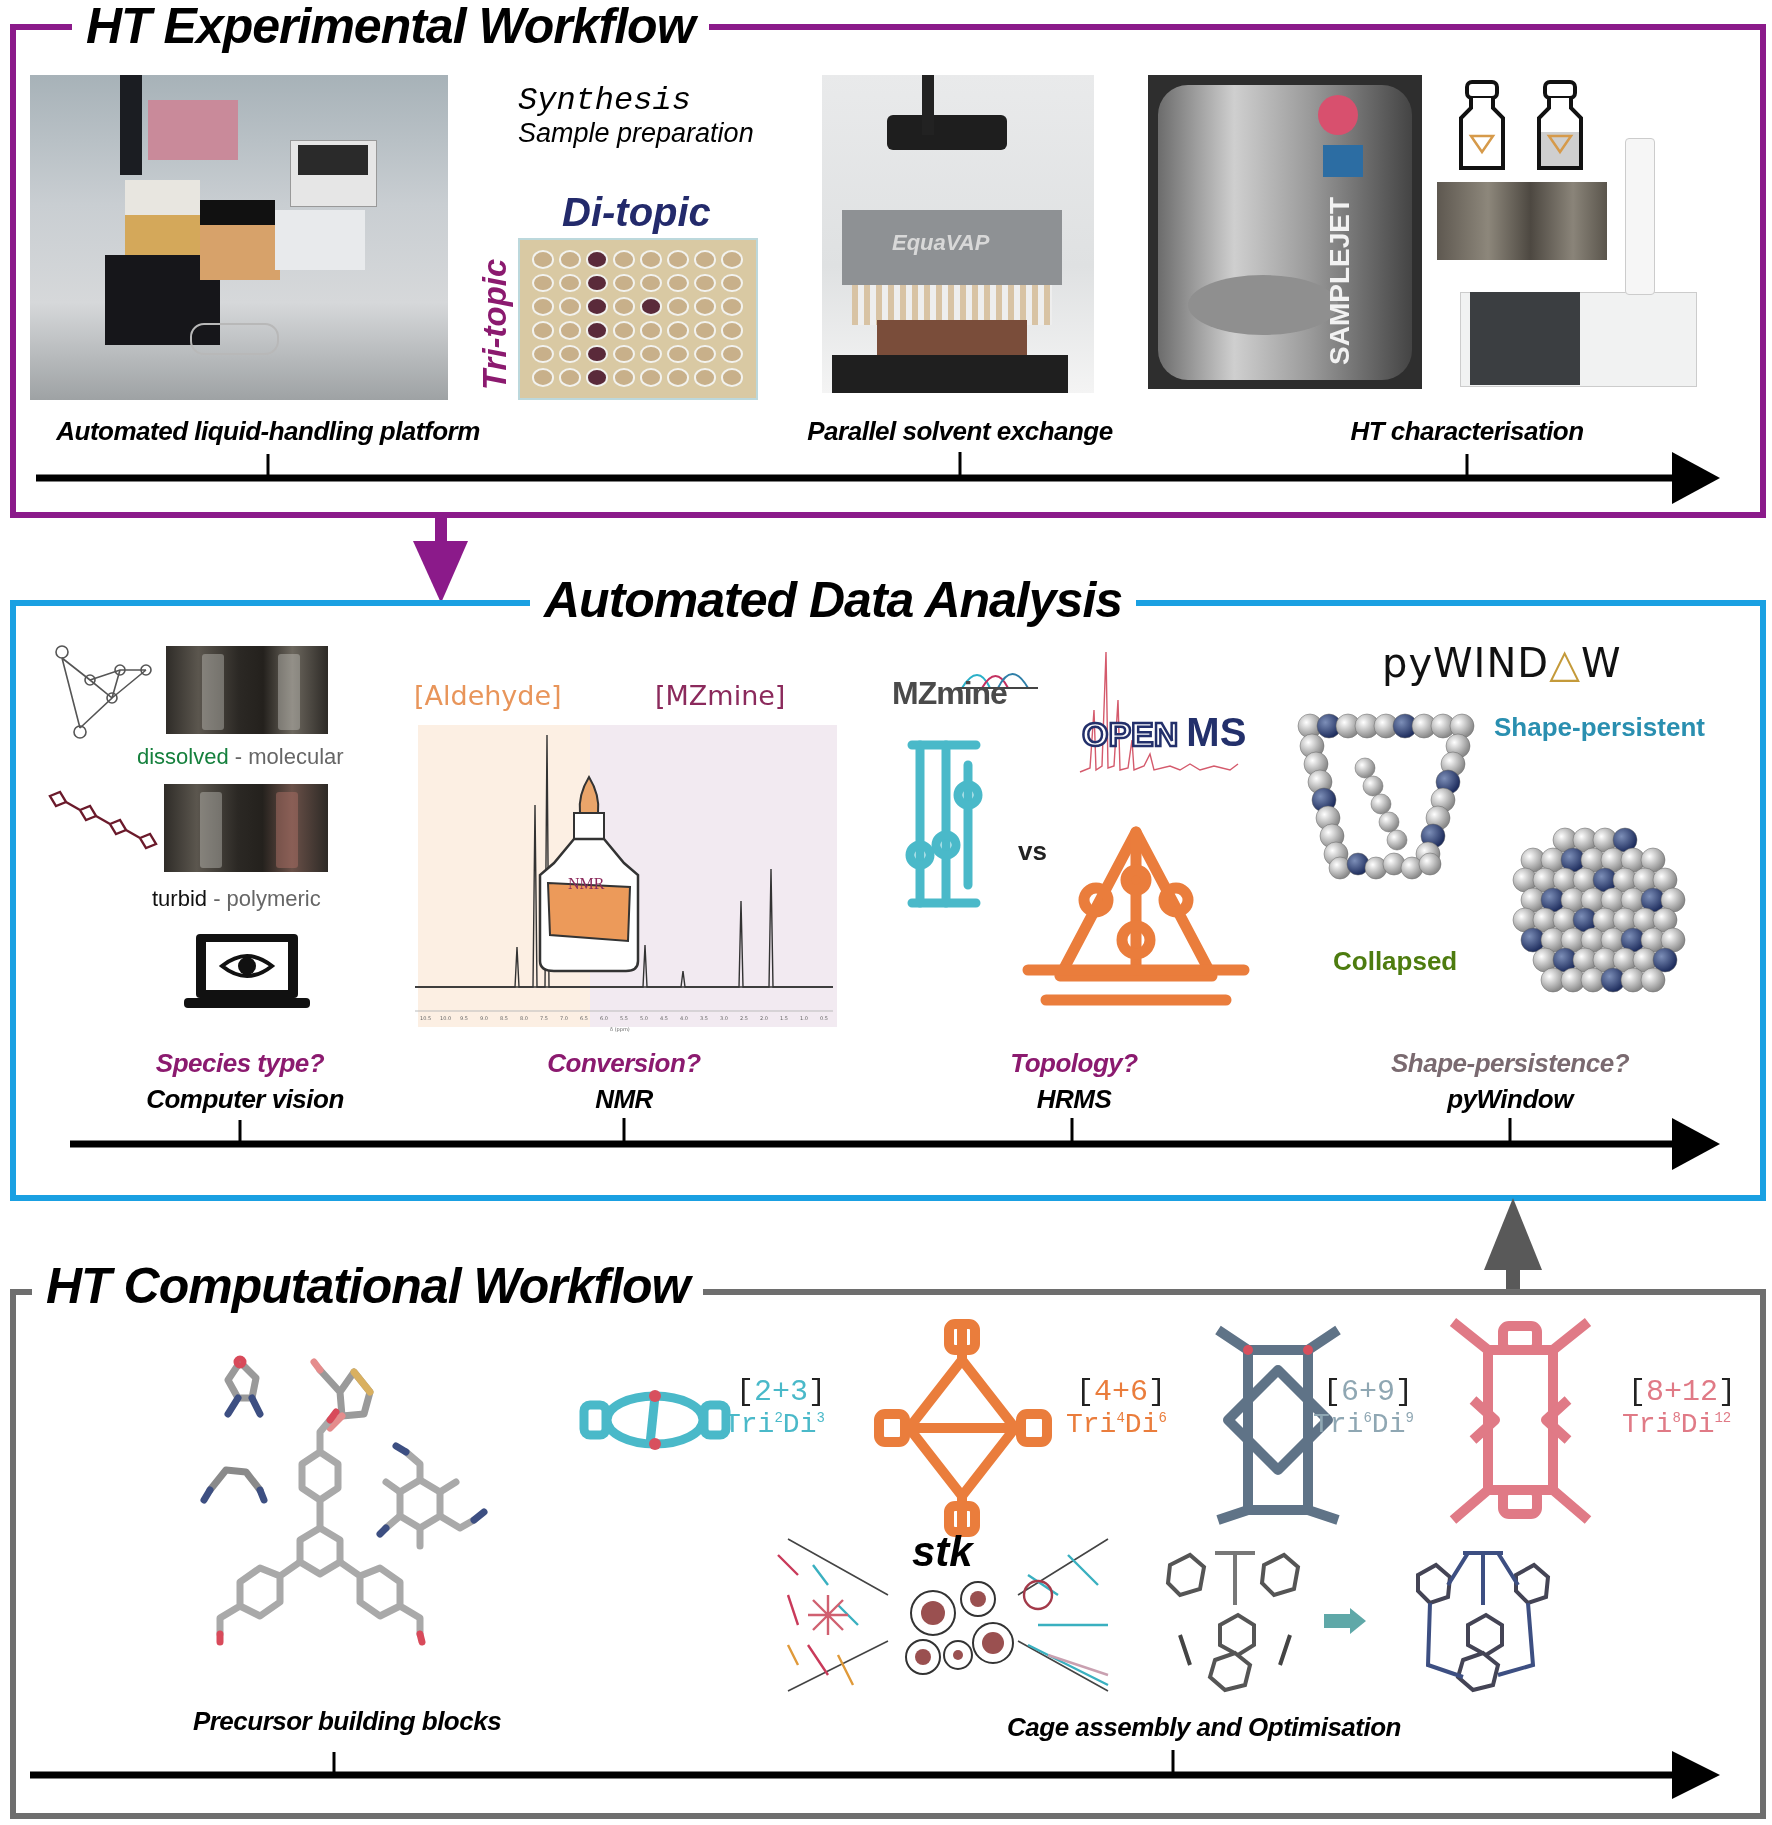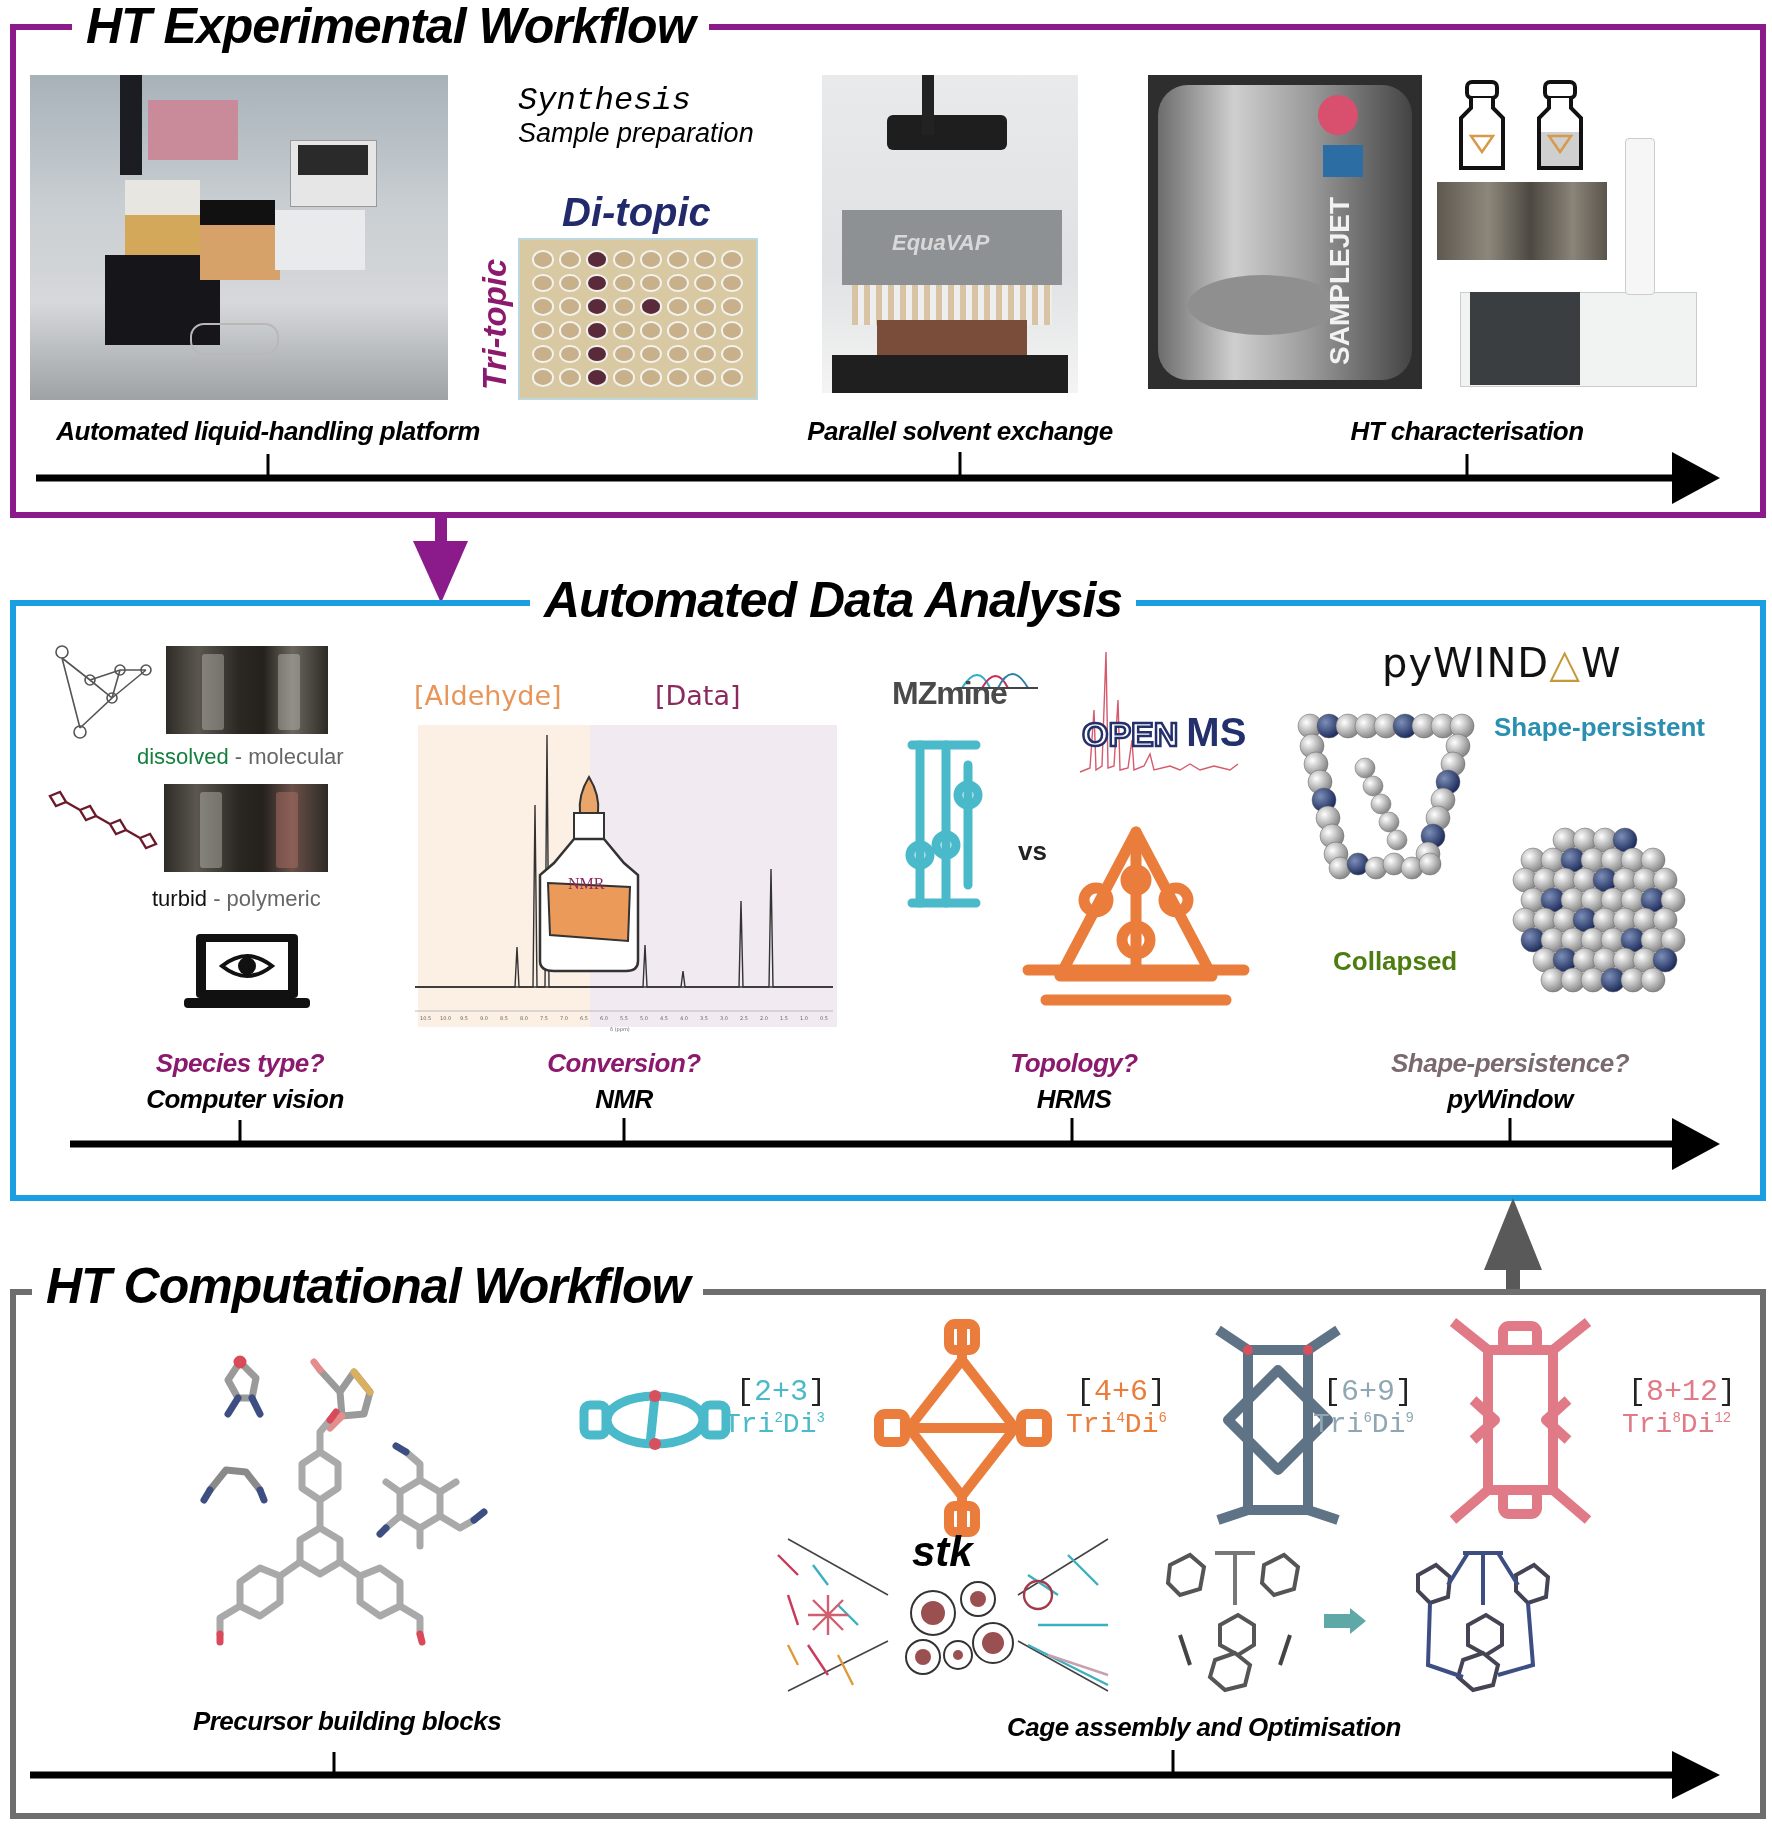--- a/index.html
+++ b/index.html
@@ -86,21 +86,21 @@
       <div style="position: absolute; left: 29px; top: 120.333px; width: 22px; height: 18.6667px; border-radius: 50%; border: 2px solid rgb(242, 242, 238); background: rgb(200, 176, 138); box-sizing: border-box;"></div>
       <div style="position: absolute; left: 56px; top: 120.333px; width: 22px; height: 18.6667px; border-radius: 50%; border: 2px solid rgb(242, 242, 238); background: rgb(90, 42, 58); box-sizing: border-box;"></div>
       <div style="position: absolute; left: 83px; top: 120.333px; width: 22px; height: 18.6667px; border-radius: 50%; border: 2px solid rgb(242, 242, 238); background: rgb(200, 176, 138); box-sizing: border-box;"></div>
       <div style="position: absolute; left: 110px; top: 120.333px; width: 22px; height: 18.6667px; border-radius: 50%; border: 2px solid rgb(242, 242, 238); background: rgb(200, 176, 138); box-sizing: border-box;"></div>
       <div style="position: absolute; left: 137px; top: 120.333px; width: 22px; height: 18.6667px; border-radius: 50%; border: 2px solid rgb(242, 242, 238); background: rgb(200, 176, 138); box-sizing: border-box;"></div>
       <div style="position: absolute; left: 164px; top: 120.333px; width: 22px; height: 18.6667px; border-radius: 50%; border: 2px solid rgb(242, 242, 238); background: rgb(200, 176, 138); box-sizing: border-box;"></div>
       <div style="position: absolute; left: 191px; top: 120.333px; width: 22px; height: 18.6667px; border-radius: 50%; border: 2px solid rgb(242, 242, 238); background: rgb(200, 176, 138); box-sizing: border-box;"></div>
     </div>
 </div>
 
-<div class="photo" style="left:822px; top:75px; width:256px; height:318px; background:linear-gradient(180deg,#e9eaeb 0%,#dfe1e2 60%,#f4f4f4 100%);">
+<div class="photo" style="left:822px; top:75px; width:256px; height:318px; background:linear-gradient(180deg,#e9eaeb 0%,#dfe1e2 60%,#f4f4f4 100%);padding-left:16px;">
   <div class="abs" style="left:65px; top:40px; width:120px; height:35px; background:#1e1e1e; border-radius:6px;"></div>
   <div class="abs" style="left:100px; top:0; width:12px; height:60px; background:#222;"></div>
   <div class="abs" style="left:20px; top:135px; width:220px; height:75px; background:#8e9194;"></div>
   <div class="plain" style="left:70px; top:155px; font-size:22px; font-weight:bold; font-style:italic; color:#d8d8d8; font-family:'Liberation Sans', sans-serif;">EquaVAP</div>
   <div class="abs" style="left:30px; top:210px; width:200px; height:40px; background:repeating-linear-gradient(90deg,#d8c3a4 0 6px,#eee 6px 12px);"></div>
   <div class="abs" style="left:55px; top:245px; width:150px; height:40px; background:#7a4d3a;"></div>
   <div class="abs" style="left:10px; top:280px; width:236px; height:38px; background:#1f1f1f;"></div>
 </div>
 
 <div class="photo" style="left:1148px; top:75px; width:274px; height:314px; background:#2e2e2e;">
@@ -182,21 +182,21 @@
 </div>
 <svg style="left:184px; top:932px;" width="126" height="80" viewBox="0 0 126 80">
   <rect x="12" y="2" width="102" height="64" rx="4" fill="#111"></rect>
   <rect x="22" y="10" width="82" height="48" fill="#fff"></rect>
   <rect x="0" y="66" width="126" height="10" rx="4" fill="#111"></rect>
   <path d="M38 34 Q63 14 88 34 Q63 54 38 34 Z" fill="none" stroke="#111" stroke-width="4"></path>
   <circle cx="63" cy="34" r="9" fill="#111"></circle>
 </svg>
 
 <div class="plain mono" style="left:414px; top:680px; font-size:27px; color:#e8955a;">[Aldehyde]</div>
-<div class="plain mono" style="left:655px; top:680px; font-size:27px; color:#8b2a5c;">[Data]</div>
+<div class="plain mono" style="left:655px; top:680px; font-size:27px; color:#8b2a5c;">[MZmine]</div>
 <div class="abs" style="left:418px; top:725px; width:172px; height:302px; background:#fcefe3;"></div>
 <div class="abs" style="left:590px; top:725px; width:247px; height:302px; background:#f2eaf1;"></div>
 <svg id="nmr-spectrum" style="left:415px; top:725px;" width="425" height="300" viewBox="0 0 425 300">
   <line x1="0" y1="262" x2="418" y2="262" stroke="#333" stroke-width="1.5"></line>
   <path d="M0 262 L100 262 L102 222 L104 262 L118 262 L120 80 L122 262 L130 262 L132 10 L134 262 L228 262 L230 220 L232 262 L266 262 L268 246 L270 262 L324 262 L326 176 L328 262 L354 262 L356 144 L358 262 L418 262" fill="none" stroke="#333" stroke-width="1.4"></path>
   <line x1="0" y1="286" x2="418" y2="286" stroke="#bbb" stroke-width="1"></line>
 </svg>
 <div id="nmr-ticks" class="abs" style="left:420px; top:1015px; width:412px; height:12px;">
     <span style="position: absolute; left: 0px; top: 0px; font-size: 5px; color: rgb(102, 102, 102); font-family: &quot;DejaVu Sans&quot;, sans-serif;">10.5</span>
     <span style="position: absolute; left: 20px; top: 0px; font-size: 5px; color: rgb(102, 102, 102); font-family: &quot;DejaVu Sans&quot;, sans-serif;">10.0</span>

